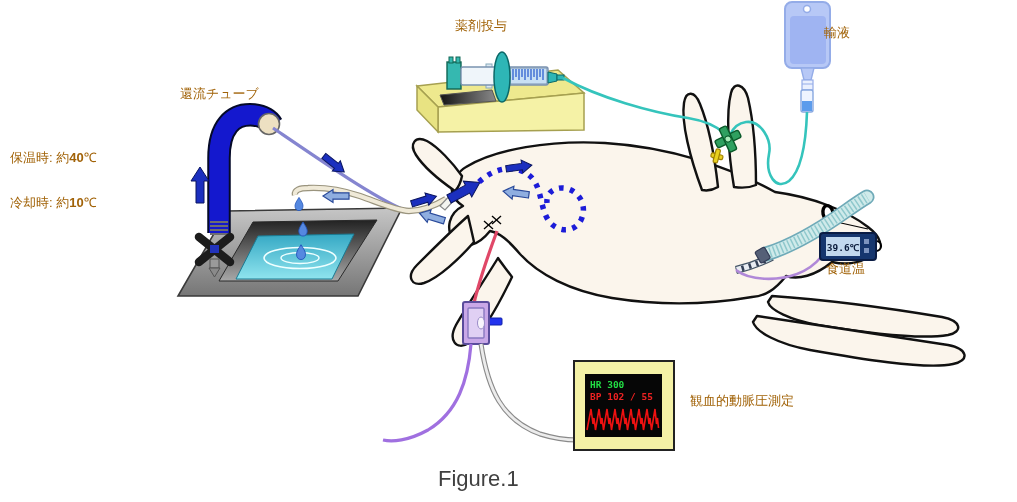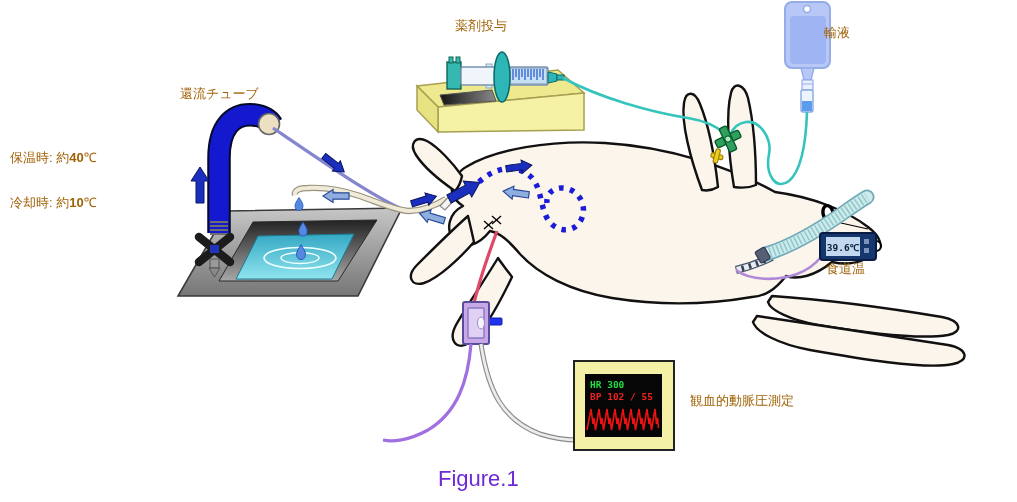--- a/index.html
+++ b/index.html
@@ -1,21 +1,21 @@
 <!DOCTYPE html>
 <html><head>
 <meta charset="utf-8">
 <style>
   html,body{margin:0;padding:0;background:#fff;}
   #stage{position:relative;width:1017px;height:502px;background:#fff;overflow:hidden;
          font-family:"Liberation Sans",sans-serif;color:#000;}
   #stage svg{position:absolute;left:0;top:0;}
   .lbl{position:absolute;font-size:13px;line-height:20px;white-space:nowrap;color:#a16207;}
   .lbl b{font-weight:bold;}
-  .caption{position:absolute;font-size:22px;white-space:nowrap;color:#6d28d9;}
+  .caption{position:absolute;font-size:22px;white-space:nowrap;color:#404040;}
 </style>
 </head>
 <body>
 
 <div id="stage">
 
 <svg width="1017" height="502" viewBox="0 0 1017 502">
   <defs>
     <linearGradient id="trayGrad" x1="0" y1="0" x2="0" y2="1">
       <stop offset="0" stop-color="#C6C6C6"></stop>

